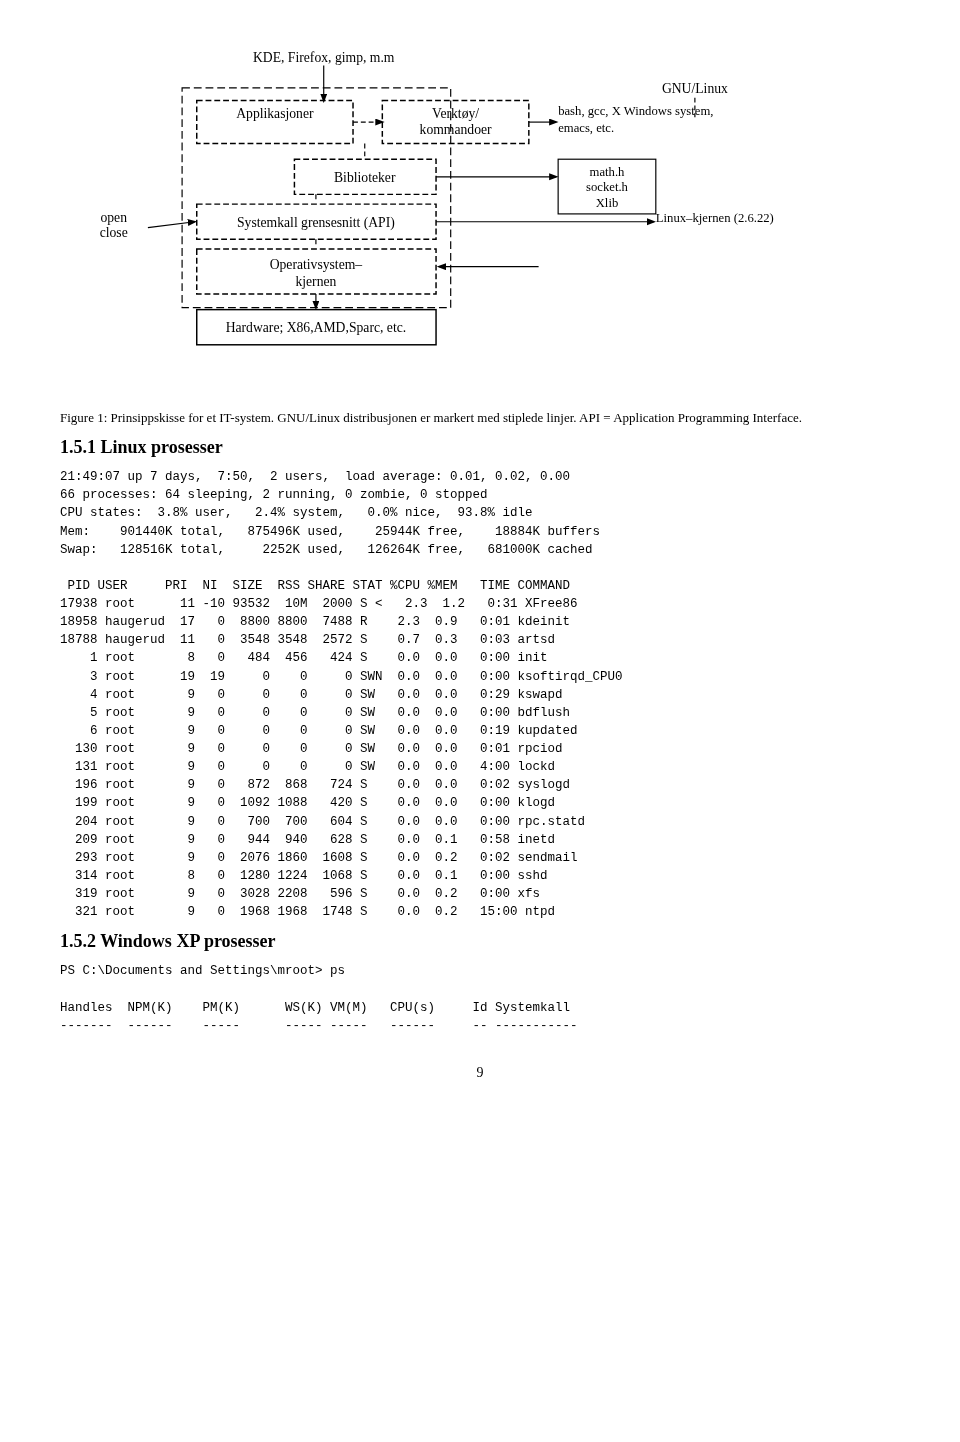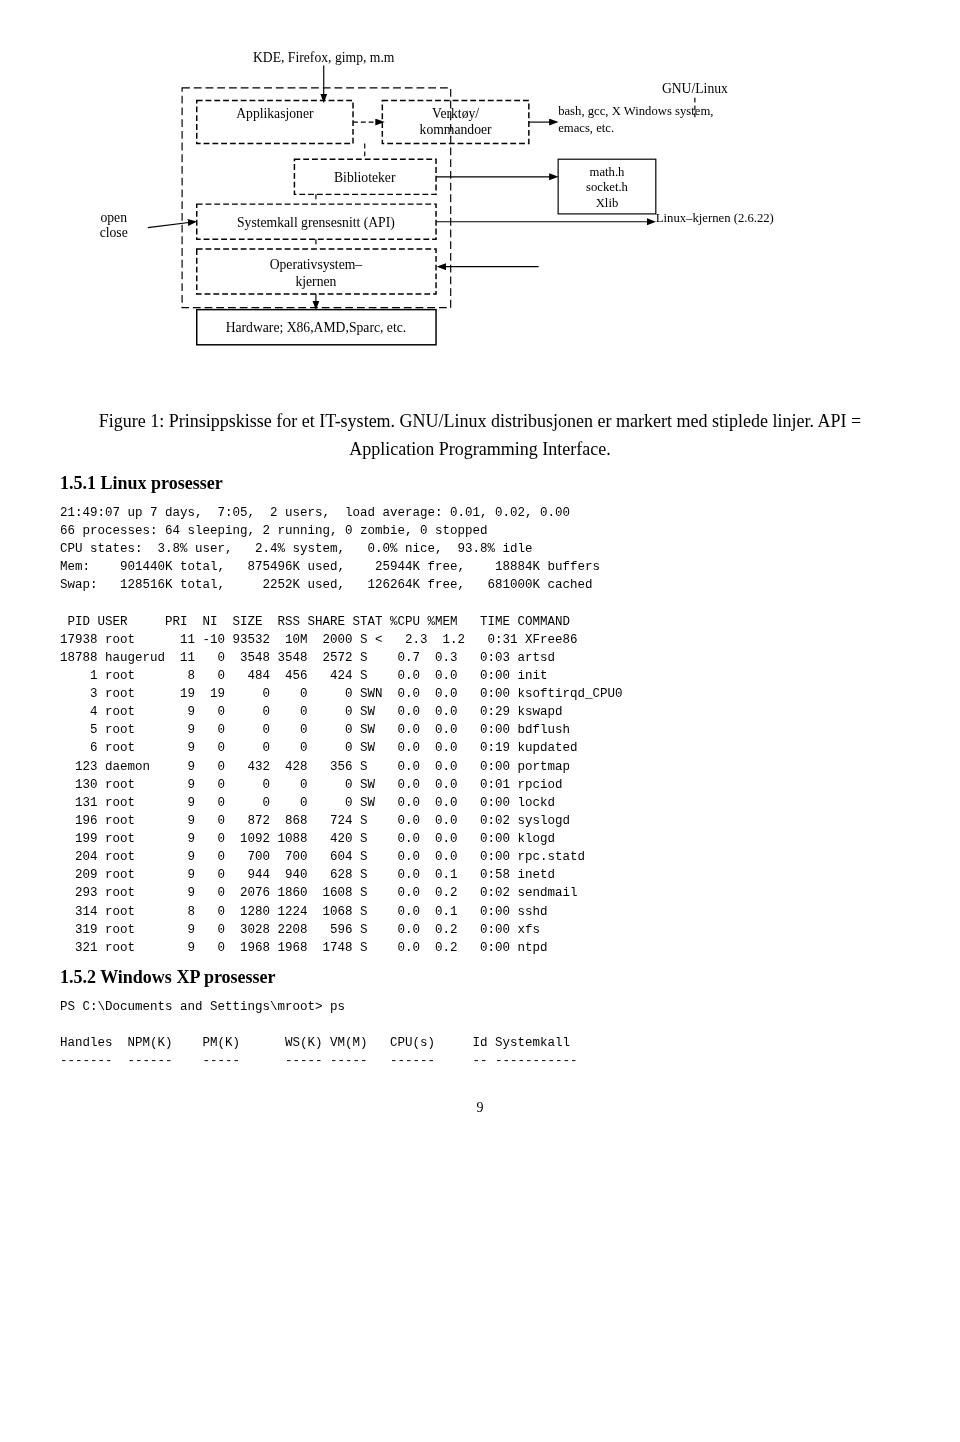--- a/index.html
+++ b/index.html
@@ -54,24 +54,23 @@
       margin-bottom: 10px;
     }
 
     .page-number {
       text-align: center;
       margin-top: 30px;
       font-size: 14px;
     }
 
     .text-block {
-      font-size: 18px;
+      font-size: 13px;
       line-height: 1.55;
       margin-bottom: 8px;
-      text-align: center;
     }
   </style>
 </head>
 <body>
 
 <div class="diagram-container">
   <svg class="diagram" viewBox="0 0 860 340">
 
     <text x="270" y="18" font-family="Times New Roman" font-size="14" text-anchor="middle">KDE, Firefox, gimp, m.m</text>
 
@@ -143,46 +142,46 @@
 
     <line x1="262" y1="256" x2="262" y2="270" stroke="#000" stroke-width="1.2" marker-end="url(#arrow)"></line>
   </svg>
 </div>
 
 <p class="figure-caption text-block">Figure 1: Prinsippskisse for et IT-system. GNU/Linux distribusjonen er markert med stiplede linjer. API = Application Programming Interface.</p>
 
 <h2 class="section-heading">1.5.1  Linux prosesser</h2>
 
 <div class="content-block">
-  <pre>21:49:07 up 7 days,  7:05,  2 users,  load average: 0.01, 0.02, 0.00</pre>
+  <pre>21:49:07 up 7 days,  7:50,  2 users,  load average: 0.01, 0.02, 0.00</pre>
   <pre>66 processes: 64 sleeping, 2 running, 0 zombie, 0 stopped</pre>
   <pre>CPU states:  3.8% user,   2.4% system,   0.0% nice,  93.8% idle</pre>
   <pre>Mem:    901440K total,   875496K used,    25944K free,    18884K buffers</pre>
   <pre>Swap:   128516K total,     2252K used,   126264K free,   681000K cached</pre>
   <pre> </pre>
   <pre> PID USER     PRI  NI  SIZE  RSS SHARE STAT %CPU %MEM   TIME COMMAND</pre>
   <div id="linux-rows">
       <pre>17938 root      11 -10 93532  10M  2000 S &lt;   2.3  1.2   0:31 XFree86</pre>
+      <pre>18958 haugerud  17   0  8800 8800  7488 R    2.3  0.9   0:01 kdeinit</pre>
       <pre>18788 haugerud  11   0  3548 3548  2572 S    0.7  0.3   0:03 artsd</pre>
       <pre>    1 root       8   0   484  456   424 S    0.0  0.0   0:00 init</pre>
       <pre>    3 root      19  19     0    0     0 SWN  0.0  0.0   0:00 ksoftirqd_CPU0</pre>
       <pre>    4 root       9   0     0    0     0 SW   0.0  0.0   0:29 kswapd</pre>
       <pre>    5 root       9   0     0    0     0 SW   0.0  0.0   0:00 bdflush</pre>
       <pre>    6 root       9   0     0    0     0 SW   0.0  0.0   0:19 kupdated</pre>
-      <pre>  123 daemon     9   0   432  428   356 S    0.0  0.0   0:00 portmap</pre>
       <pre>  130 root       9   0     0    0     0 SW   0.0  0.0   0:01 rpciod</pre>
-      <pre>  131 root       9   0     0    0     0 SW   0.0  0.0   0:00 lockd</pre>
+      <pre>  131 root       9   0     0    0     0 SW   0.0  0.0   4:00 lockd</pre>
       <pre>  196 root       9   0   872  868   724 S    0.0  0.0   0:02 syslogd</pre>
       <pre>  199 root       9   0  1092 1088   420 S    0.0  0.0   0:00 klogd</pre>
       <pre>  204 root       9   0   700  700   604 S    0.0  0.0   0:00 rpc.statd</pre>
       <pre>  209 root       9   0   944  940   628 S    0.0  0.1   0:58 inetd</pre>
       <pre>  293 root       9   0  2076 1860  1608 S    0.0  0.2   0:02 sendmail</pre>
       <pre>  314 root       8   0  1280 1224  1068 S    0.0  0.1   0:00 sshd</pre>
       <pre>  319 root       9   0  3028 2208   596 S    0.0  0.2   0:00 xfs</pre>
-      <pre>  321 root       9   0  1968 1968  1748 S    0.0  0.2   0:00 ntpd</pre>
+      <pre>  321 root       9   0  1968 1968  1748 S    0.0  0.2   15:00 ntpd</pre>
     </div>
 </div>
 
 <h2 class="section-heading">1.5.2  Windows XP prosesser</h2>
 
 <div class="content-block">
   <pre>PS C:\Documents and Settings\mroot&gt; ps</pre>
   <pre> </pre>
   <pre>Handles  NPM(K)    PM(K)      WS(K) VM(M)   CPU(s)     Id Systemkall</pre>
   <pre>-------  ------    -----      ----- -----   ------     -- -----------</pre>

